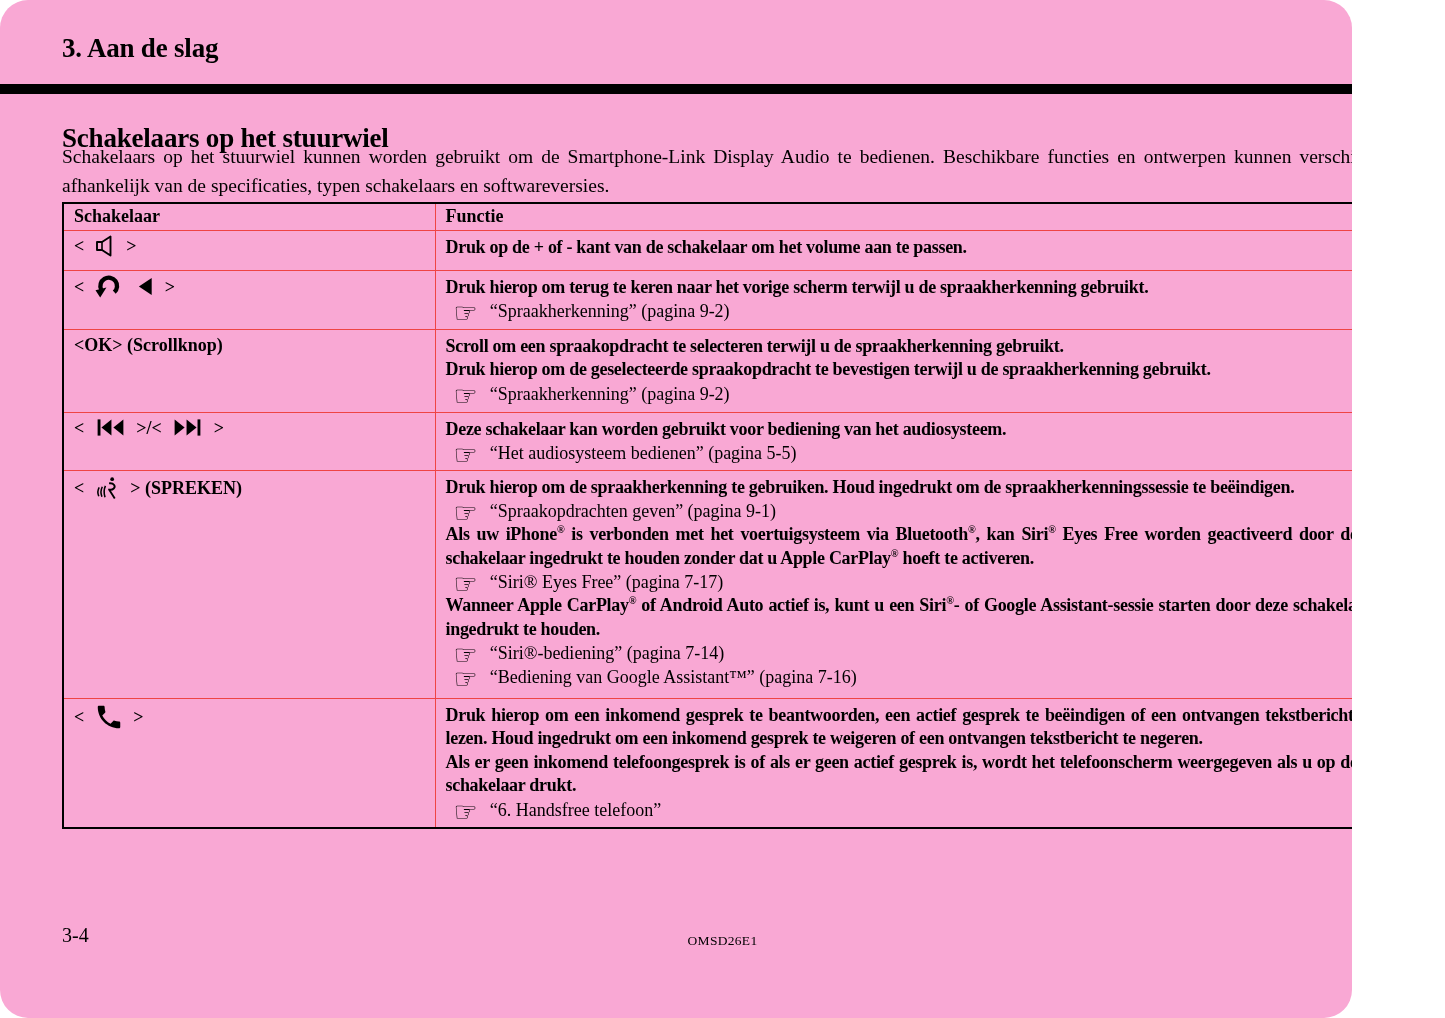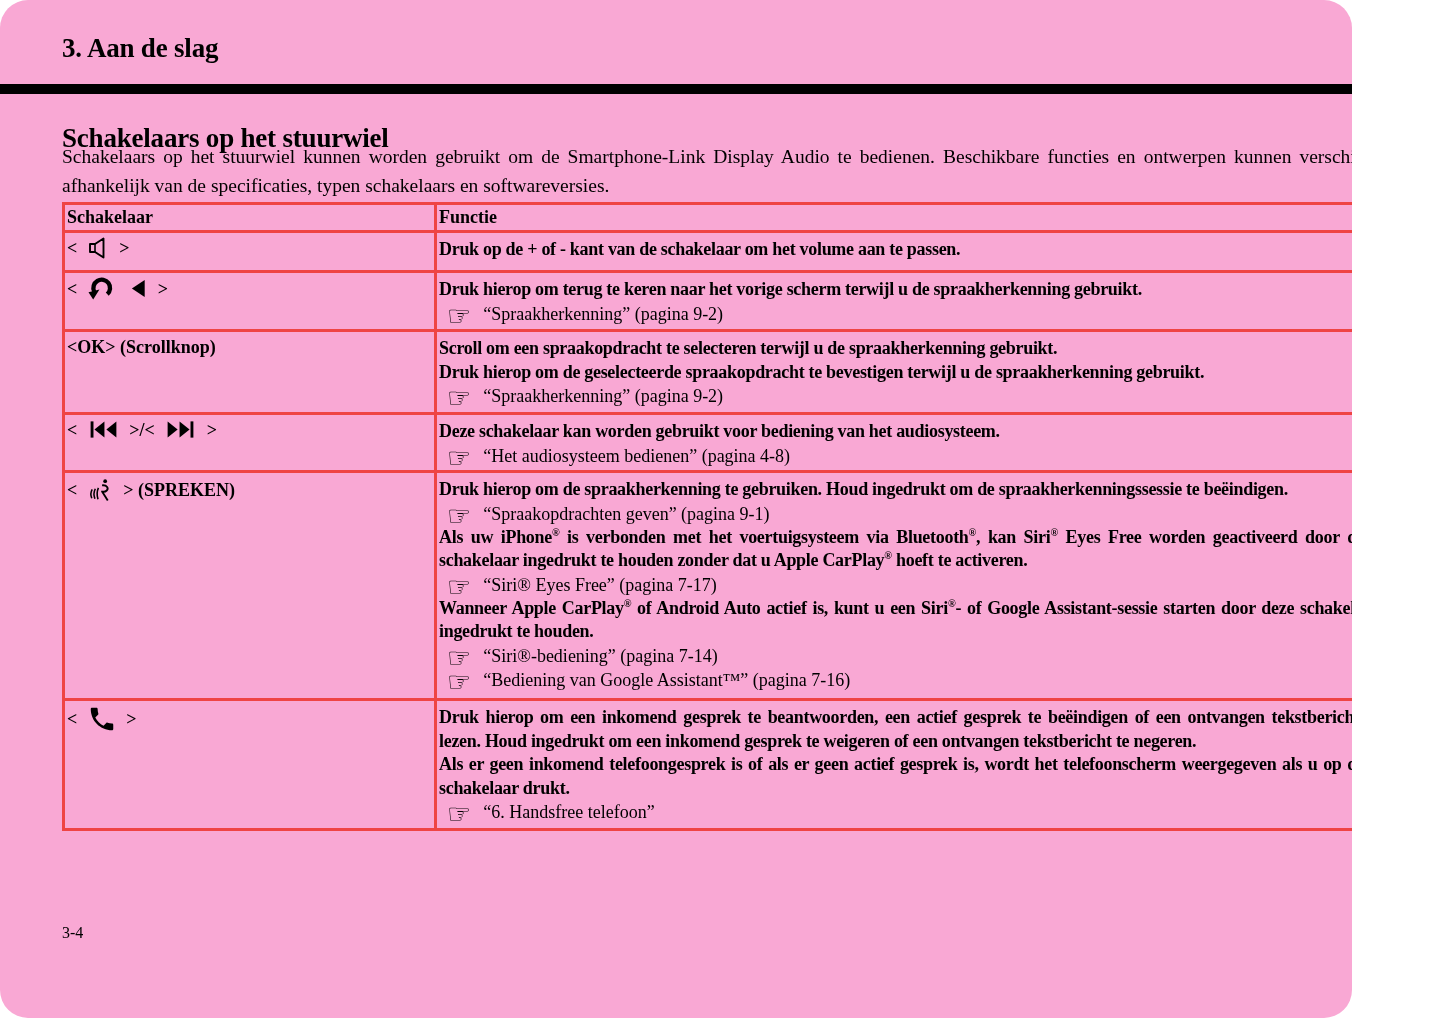--- a/index.html
+++ b/index.html
@@ -5,37 +5,37 @@
   html,body{margin:0;padding:0;background:#fff;}
   .page{position:relative;width:1352px;height:1018px;background:#f9a8d4;color:#000;
         font-family:"Liberation Serif","DejaVu Serif",serif;overflow:hidden;border-radius:28px;}
   .chapter-title{position:absolute;left:62px;top:33px;font-size:27px;font-weight:bold;letter-spacing:-0.2px;}
   .top-rule{position:absolute;left:0;top:84px;width:1445px;height:10px;background:#000;}
   .section-title{position:absolute;left:62px;top:103px;font-size:27px;font-weight:bold;letter-spacing:-0.2px;margin-top:20px;}
   .intro{position:absolute;left:62px;top:143px;width:1323px;font-size:19.5px;line-height:28.5px;text-align:justify;}
   table.switch-table{position:absolute;left:62px;top:202px;width:1323px;border-collapse:collapse;
         table-layout:fixed;border:2px solid #000;}
   .switch-table col.c1{width:372px;}
-  .switch-table th,.switch-table td{border:3px solid #ef4444;box-sizing:border-box;
-        text-align:left;vertical-align:top;font-size:18px;padding:2px 2px;}
+  .switch-table th,.switch-table td{border:1px solid #ef4444;box-sizing:border-box;
+        text-align:left;vertical-align:top;font-size:18px;padding:2px 10px;}
   .switch-table th{font-weight:bold;height:27px;}
   .switch-table td{padding-top:5px;}
   tbody tr:nth-child(1) td{height:40px;}
   tbody tr:nth-child(2) td{height:59px;}
   tbody tr:nth-child(3) td{height:83px;margin-left:16px;}
   tbody tr:nth-child(4) td{height:58px;}
   tbody tr:nth-child(5) td{height:228px;margin-top:42px;}
   tbody tr:nth-child(6) td{height:130px;}
   td.sw{font-weight:bold;white-space:nowrap;}
   .icon{display:inline-block;vertical-align:middle;margin:0 5px;line-height:0;position:relative;top:-2px;}
   .fn-b{font-weight:bold;text-align:justify;line-height:23.5px;letter-spacing:-0.3px;}
   .fn-ref{line-height:24px;padding-left:8px;}
   .manicule{font-family:"DejaVu Sans",sans-serif;font-size:27px;line-height:0;vertical-align:-5px;margin-right:12px;}
   sup{font-size:0.58em;line-height:0;}
-  .page-number{position:absolute;left:62px;top:924px;font-size:16px;}
+  .page-number{position:absolute;left:62px;top:924px;font-size:20px;}
   .doc-code{position:absolute;left:0;top:933px;width:1445px;text-align:center;font-size:13.5px;letter-spacing:0.3px;}
 </style>
 </head>
 <body>
 
 <div class="page">
   <div class="chapter-title">3. Aan de slag</div>
   <div class="top-rule"></div>
   <div class="section-title">Schakelaars op het stuurwiel</div>
   <div class="intro">Schakelaars op het stuurwiel kunnen worden gebruikt om de Smartphone-Link Display Audio te bedienen. Beschikbare functies en ontwerpen kunnen verschillen afhankelijk van de specificaties, typen schakelaars en softwareversies.</div>
@@ -86,21 +86,21 @@
                 <rect x="2.5" y="2.5" width="3" height="17" fill="#000"></rect>
                 <polygon points="17,2.5 17,19.5 6.5,11" fill="#000"></polygon>
                 <polygon points="29.5,2.5 29.5,19.5 19,11" fill="#000"></polygon>
               </svg></span> &gt;/&lt; <span class="icon"><svg width="33" height="21" viewBox="0 0 32 22">
                 <polygon points="2.5,2.5 2.5,19.5 13,11" fill="#000"></polygon>
                 <polygon points="15,2.5 15,19.5 25.5,11" fill="#000"></polygon>
                 <rect x="26.5" y="2.5" width="3" height="17" fill="#000"></rect>
               </svg></span> &gt;</td>
           <td>
             <div class="fn-b">Deze schakelaar kan worden gebruikt voor bediening van het audiosysteem.</div>
-            <div class="fn-ref"><span class="manicule">☞</span><span>“Het audiosysteem bedienen” (pagina 4-8)</span></div>
+            <div class="fn-ref"><span class="manicule">☞</span><span>“Het audiosysteem bedienen” (pagina 5-5)</span></div>
           </td>
         </tr>
         <tr>
           <td class="sw">&lt; <span class="icon"><svg width="27" height="28" viewBox="0 0 26 26">
                 <circle cx="17.5" cy="4.5" r="1.8" fill="#000"></circle>
                 <path d="M14.5 8.5 c5 -0.5 6.5 3 4.5 5 c-1.2 1.2 -3 1.4 -4.5 1 l5.5 8.5" fill="none" stroke="#000" stroke-width="1.8" stroke-linejoin="round"></path>
                 <path d="M5 12.5 q-2.3 4 -0.4 8.5" fill="none" stroke="#000" stroke-width="1.5"></path>
                 <path d="M8 11.8 q-2.3 4.5 -0.4 9.6" fill="none" stroke="#000" stroke-width="1.5"></path>
                 <path d="M11 11 q-2.3 5 -0.4 10.8" fill="none" stroke="#000" stroke-width="1.5"></path>
               </svg></span> &gt; (SPREKEN)</td>
@@ -121,13 +121,14 @@
           <td>
             <div class="fn-b">Druk hierop om een inkomend gesprek te beantwoorden, een actief gesprek te beëindigen of een ontvangen tekstbe­richt te lezen. Houd ingedrukt om een inkomend gesprek te weigeren of een ontvangen tekstbericht te negeren.</div>
             <div class="fn-b">Als er geen inkomend telefoongesprek is of als er geen actief gesprek is, wordt het telefoonscherm weergegeven als u op deze schakelaar drukt.</div>
             <div class="fn-ref"><span class="manicule">☞</span><span>“6. Handsfree telefoon”</span></div>
           </td>
         </tr>
       </tbody>
   </table>
 
   <div class="page-number">3-4</div>
+  <div class="doc-code">OMSD26E1</div>
 </div>
 
 </body></html>

